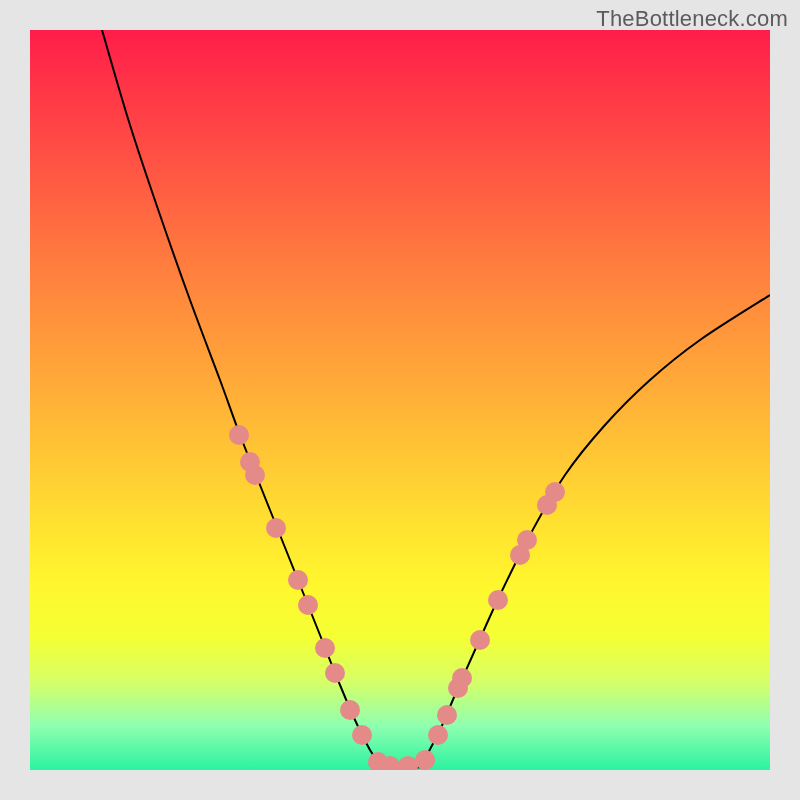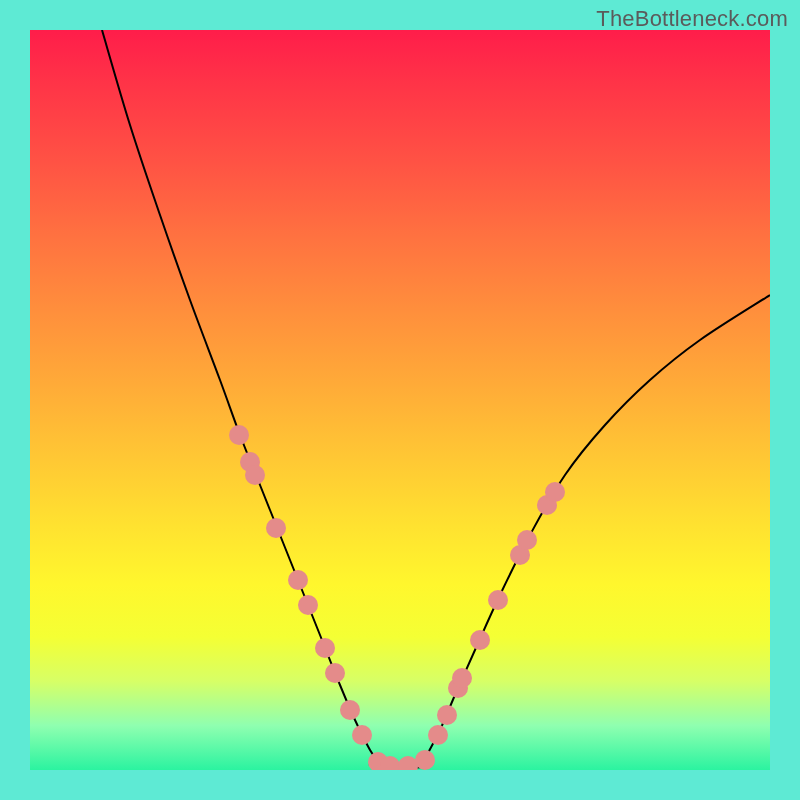--- a/index.html
+++ b/index.html
@@ -10,21 +10,21 @@
     overflow: hidden;
     background: #000;
     font-family: Arial, Helvetica, sans-serif;
   }
   .frame {
     position: absolute;
     left: 0;
     top: 0;
     width: 800px;
     height: 800px;
-    background: #5eead4;
+    background: #e5e5e5;
   }
   .plot {
     position: absolute;
     left: 30px;
     top: 30px;
     width: 740px;
     height: 740px;
     background: linear-gradient(
       to bottom,
       #ff1d4a 0%,

